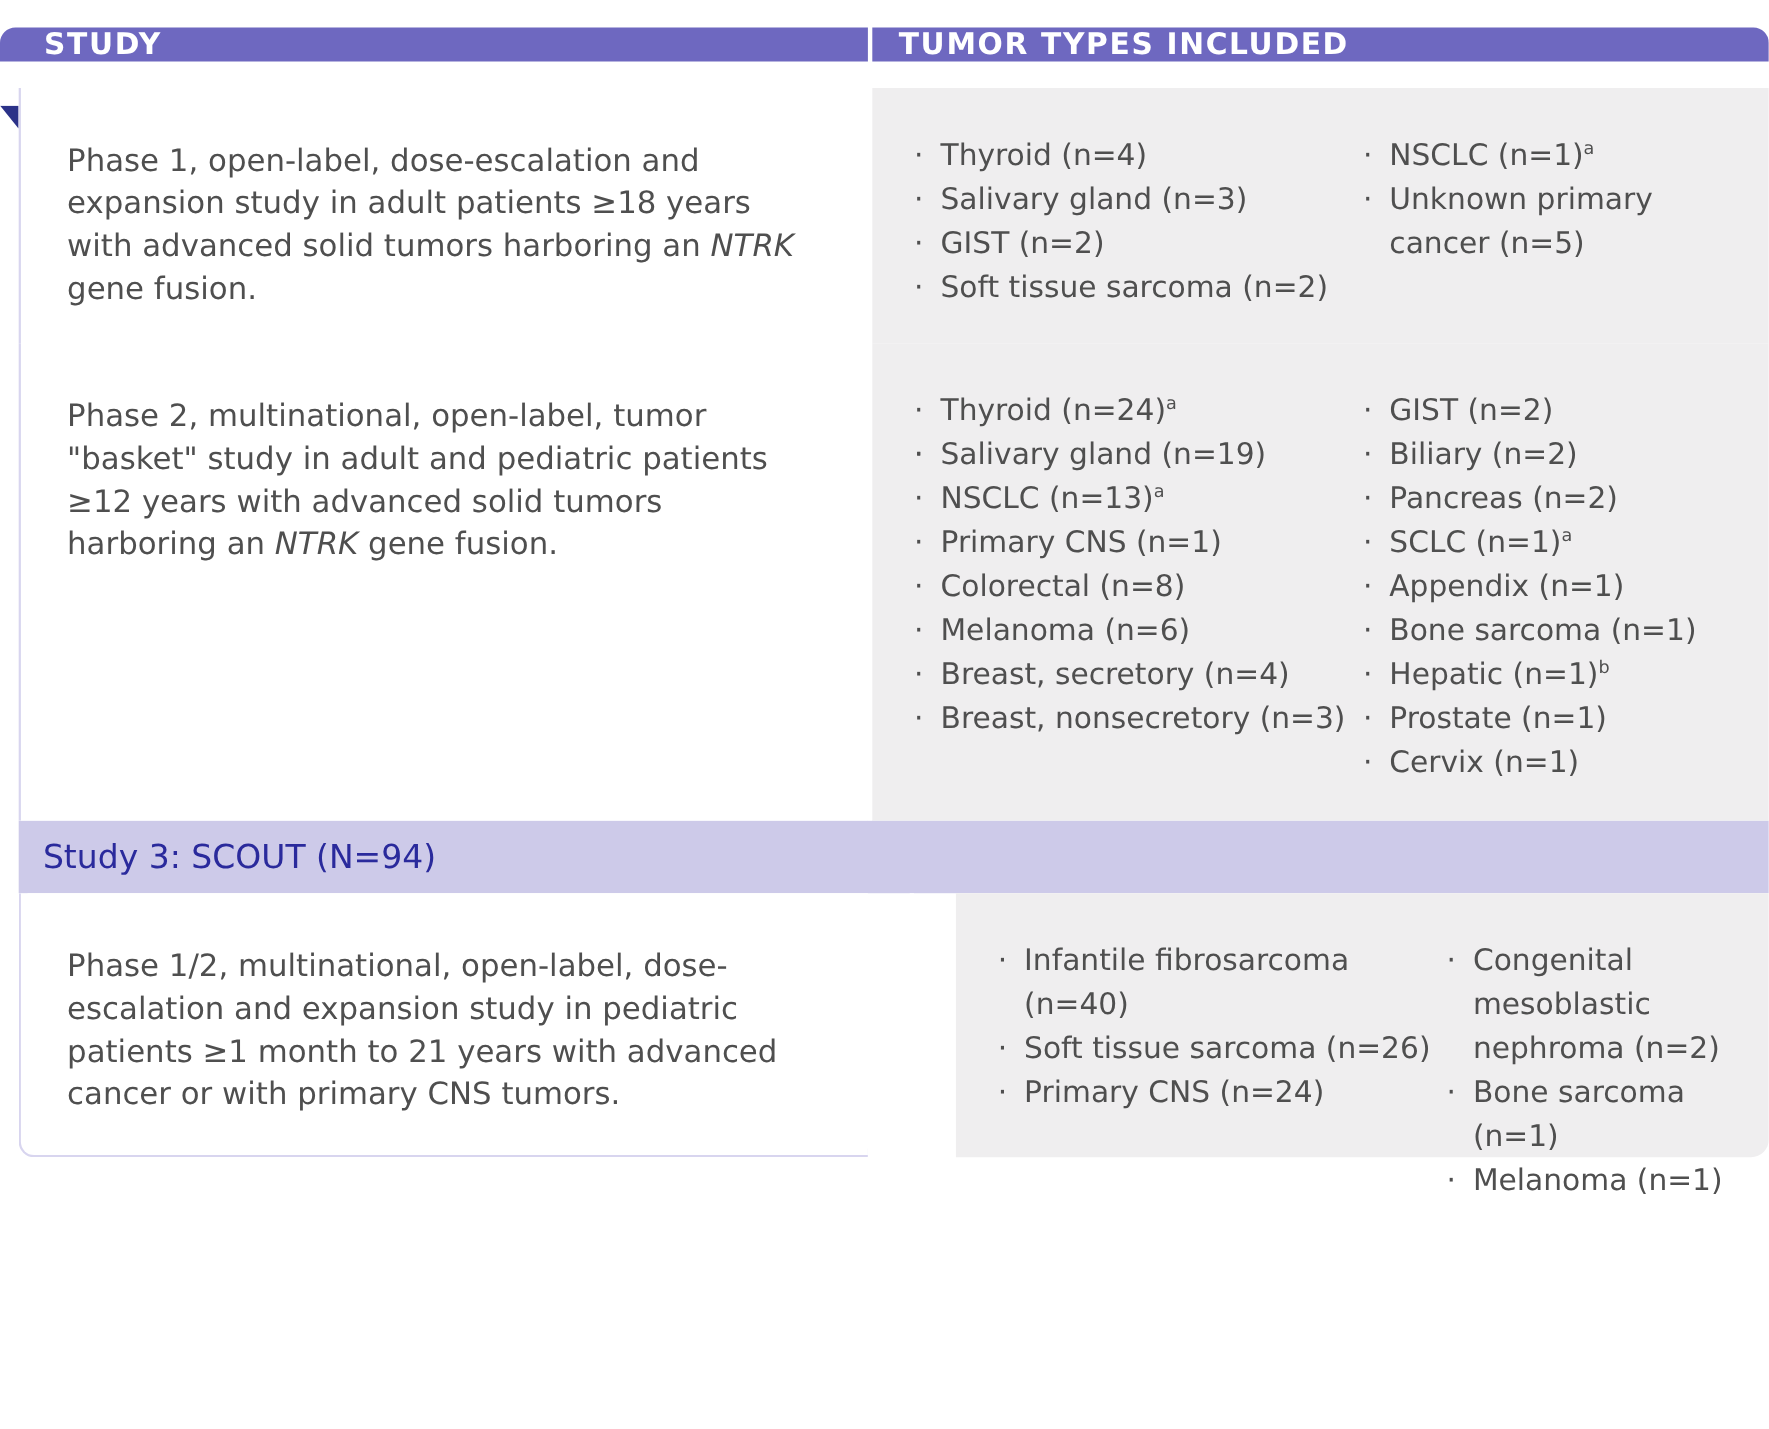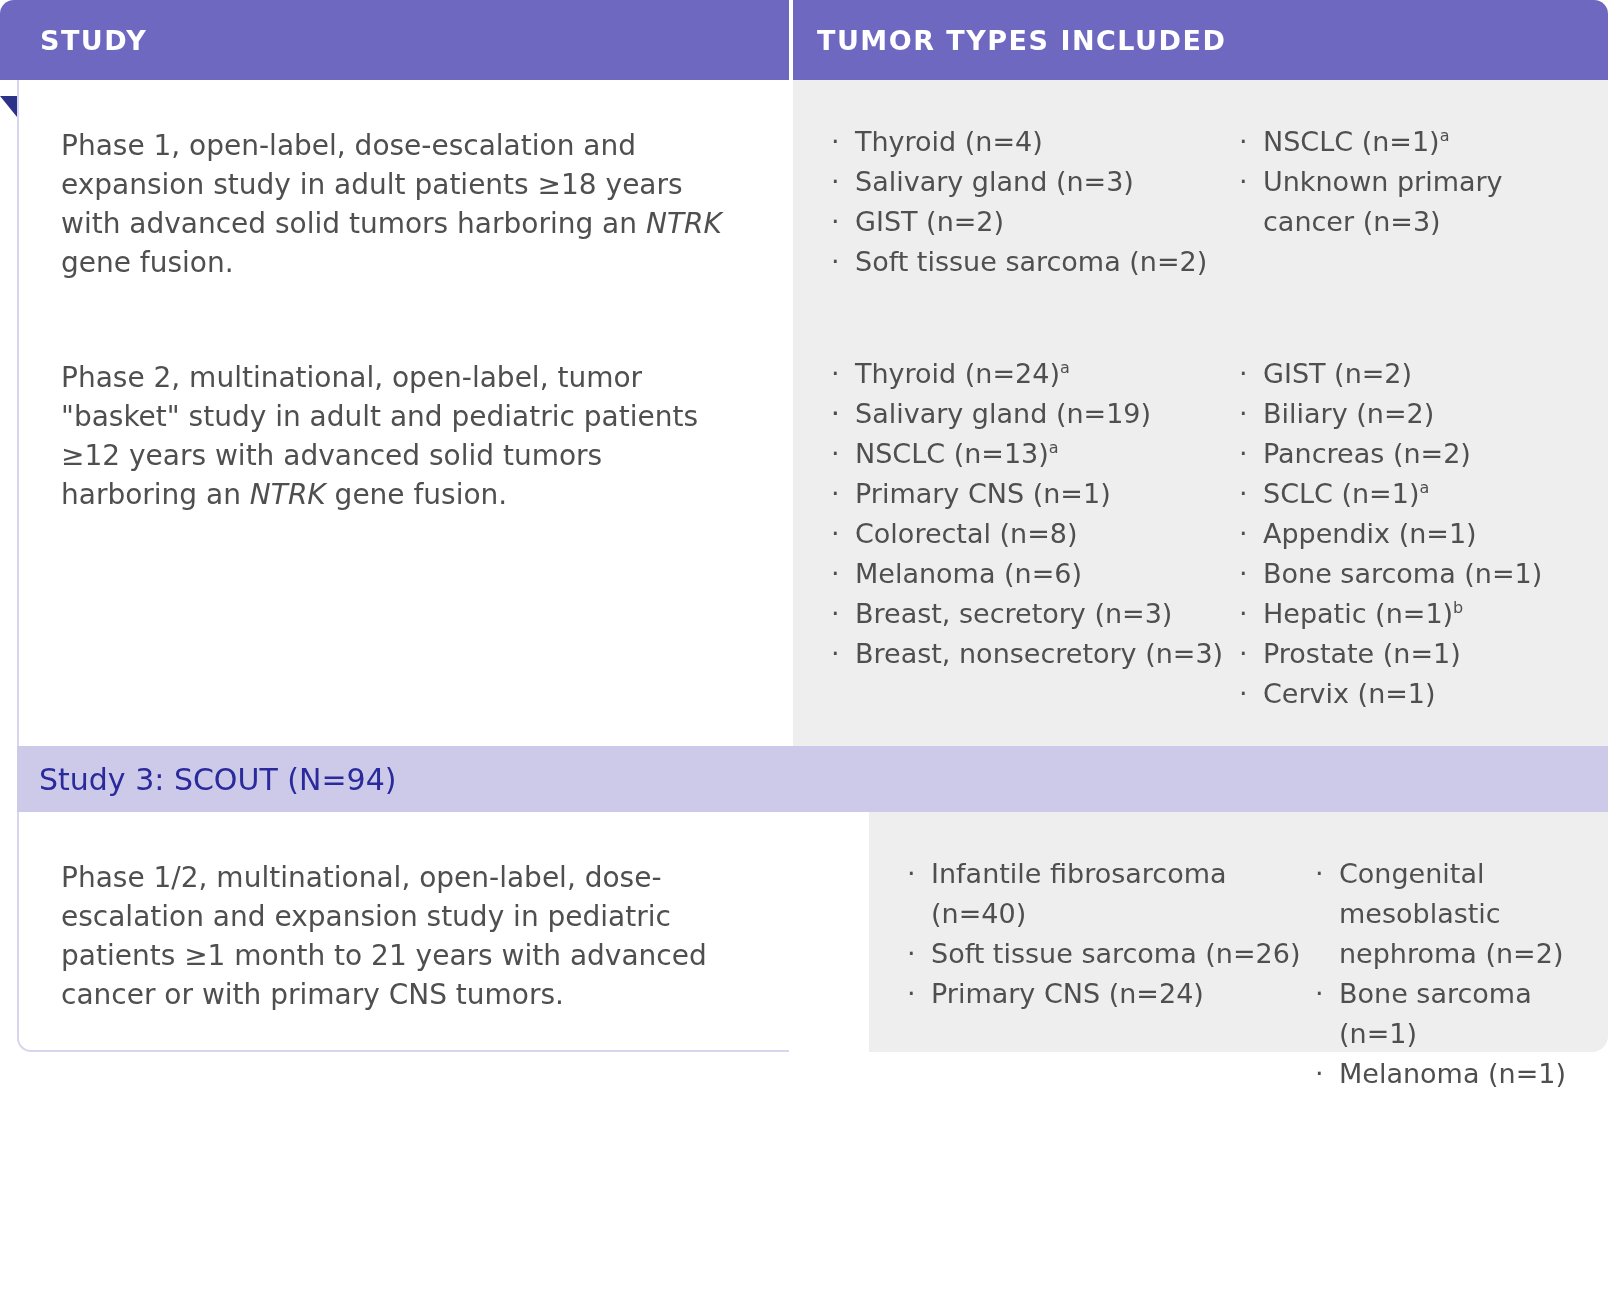--- a/index.html
+++ b/index.html
@@ -15,21 +15,21 @@
   html,body{margin:0;padding:0;}
   body{
     width:1608px;height:1299px;
     background:#ffffff;
     font-family:"DejaVu Sans","Liberation Sans",sans-serif;
     color:var(--body_text);
   }
   .sheet{position:relative;width:1608px;height:1299px;}
 
   
-  .header-row{display:flex;height:80px;}
+  .header-row{display:flex;height:80px;align-items:center;}
   .hcell{
     background:var(--header_bg);
     color:#ffffff;
     display:flex;align-items:center;
     font-weight:bold;font-size:27px;letter-spacing:1.5px;
   }
   .hcell.left{width:789px;border-radius:14px 0 0 0;padding-left:40px;}
   .hcell.gap{width:4px;background:#ffffff;}
   .hcell.right{flex:1;border-radius:0 14px 0 0;padding-left:24px;}
 
@@ -123,40 +123,40 @@
       <div class="cell-gap"></div>
       <div class="cell-right">
         <ul class="tumor-col c1">
             <li><span class="bullet">·</span><span>Thyroid (n=4)</span></li>
             <li><span class="bullet">·</span><span>Salivary gland (n=3)</span></li>
             <li><span class="bullet">·</span><span>GIST (n=2)</span></li>
             <li><span class="bullet">·</span><span>Soft tissue sarcoma (n=2)</span></li>
           </ul>
         <ul class="tumor-col c2">
             <li><span class="bullet">·</span><span>NSCLC (n=1)</span><sup>a</sup></li>
-            <li><span class="bullet">·</span><span>Unknown primary cancer (n=3)</span></li>
+            <li><span class="bullet">·</span><span>Unknown primary cancer (n=5)</span></li>
           </ul>
       </div>
     </div>
 
     <div class="row r2">
       <div class="cell-left">
         <p class="desc"><span>Phase 2, multinational, open-label, tumor "basket" study in adult and pediatric patients ≥12 years with advanced solid tumors harboring an </span><em>NTRK</em><span> gene fusion.</span></p>
       </div>
       <div class="cell-gap"></div>
       <div class="cell-right">
         <ul class="tumor-col c1">
             <li><span class="bullet">·</span><span>Thyroid (n=24)</span><sup>a</sup></li>
             <li><span class="bullet">·</span></li>
             <li><span class="bullet">·</span><span>Salivary gland (n=19)</span></li>
             <li><span class="bullet">·</span><span>NSCLC (n=13)</span><sup>a</sup></li>
             <li><span class="bullet">·</span><span>Primary CNS (n=1)</span></li>
             <li><span class="bullet">·</span><span>Colorectal (n=8)</span></li>
             <li><span class="bullet">·</span><span>Melanoma (n=6)</span></li>
-            <li><span class="bullet">·</span><span>Breast, secretory (n=3)</span></li>
+            <li><span class="bullet">·</span><span>Breast, secretory (n=4)</span></li>
             <li><span class="bullet">·</span><span>Breast, nonsecretory (n=3)</span></li>
           </ul>
         <ul class="tumor-col c2">
             <li><span class="bullet">·</span><span>GIST (n=2)</span></li>
             <li><span class="bullet">·</span><span>Biliary (n=2)</span></li>
             <li><span class="bullet">·</span><span>Pancreas (n=2)</span></li>
             <li><span class="bullet">·</span><span>SCLC (n=1)</span><sup>a</sup></li>
             <li><span class="bullet">·</span><span>Appendix (n=1)</span></li>
             <li><span class="bullet">·</span><span>Bone sarcoma (n=1)</span></li>
             <li><span class="bullet">·</span><span>Hepatic (n=1)</span><sup>b</sup></li>

